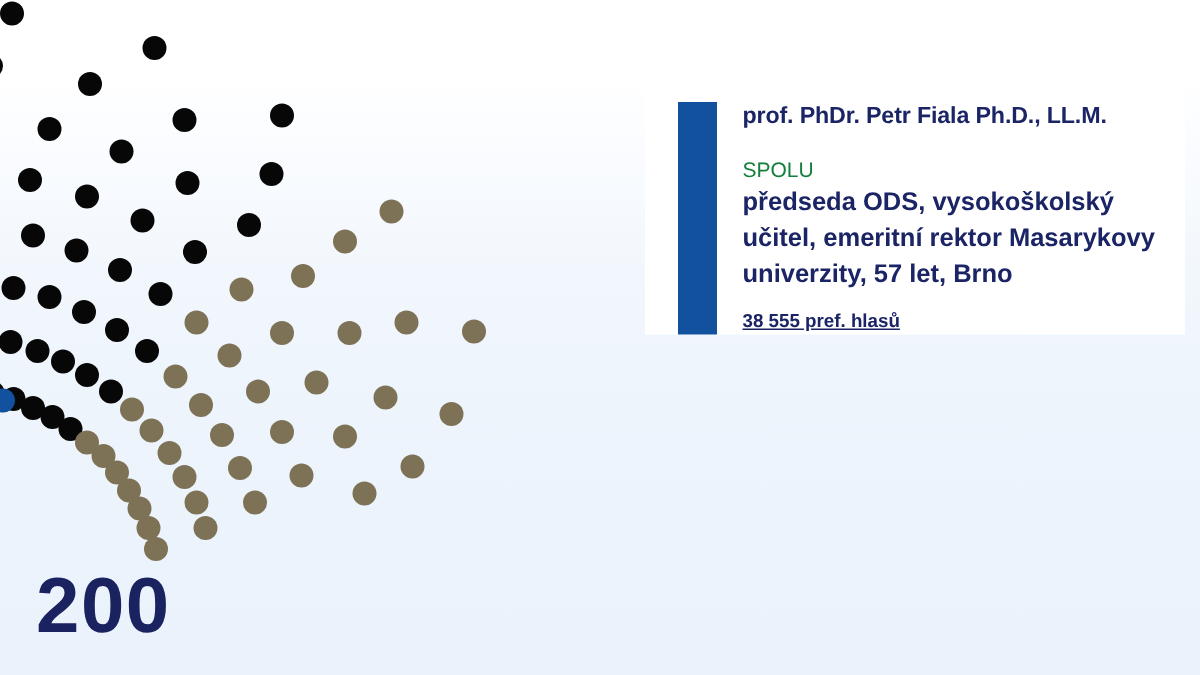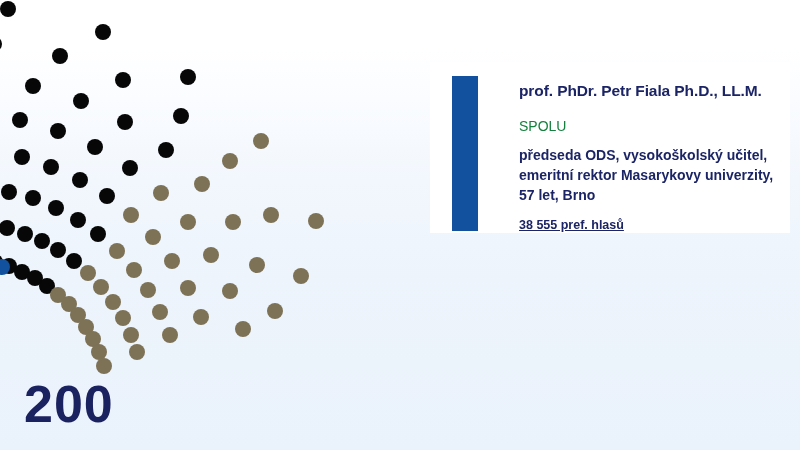--- a/index.html
+++ b/index.html
@@ -54,29 +54,28 @@
     letter-spacing: 1px;
     color: #1b2260;
     line-height: 1;
     font-family: "Liberation Sans", sans-serif;
   }
 
   
   #info-card {
     position: absolute;
     left: 430px;
-    top: 62px;
+    top: 49px;
     width: 360px;
     min-height: 168px;
     background: #ffffff;
     display: flex;
-    align-items: center;
+    align-items: flex-end;
     padding: 0;
     box-sizing: border-box;
-    gap: 24px;
   }
   #party-color-bar {
     width: 26px;
     height: 155px;
     margin-left: 22px;
     margin-top: 12px;
     flex: 0 0 auto;
     background: #11519e;
   }
   #info-text {
@@ -93,25 +92,25 @@
     letter-spacing: -0.1px;
   }
   #party-name {
     font-size: 14px;
     font-weight: normal;
     color: #15803d;
     line-height: 1.25;
     margin-top: 17px;
   }
   #candidate-desc {
-    font-size: 14px;
+    font-size: 17px;
     font-weight: bold;
     color: #1b2465;
     line-height: 1.42;
-    margin-top: 11px;
+    margin-top: 1px;
   }
   #pref-votes {
     font-size: 12.5px;
     font-weight: bold;
     color: #1b2465;
     line-height: 1.3;
     margin-top: 11px;
     text-decoration: underline;
   }
 </style>

